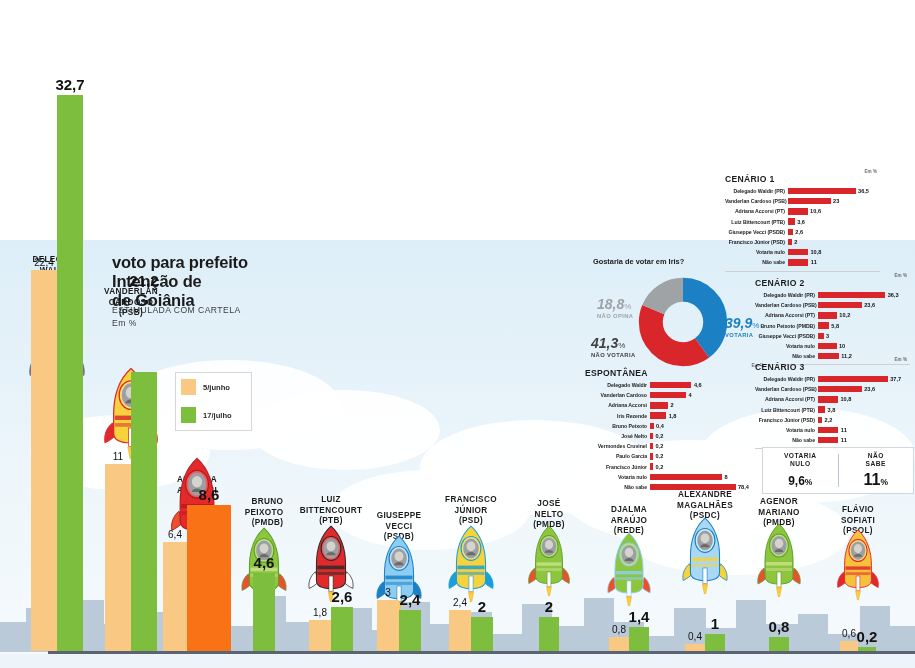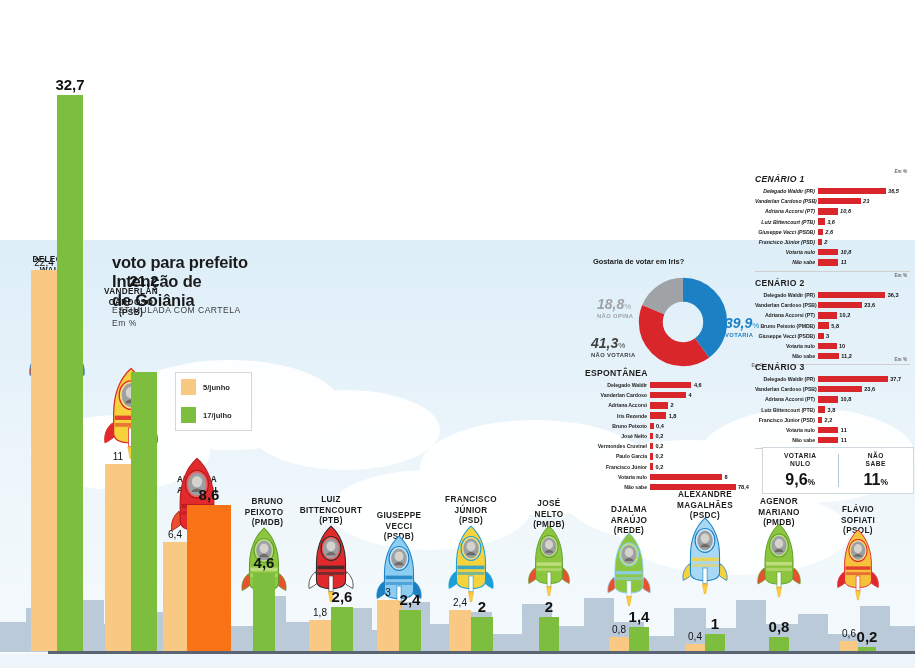--- a/index.html
+++ b/index.html
@@ -590,21 +590,21 @@
           <div class="rlabel" style="width: 62px;">Não sabe</div>
           <div class="rbarwrap">
             <div class="rbar" style="width: 85.5px;"></div>
             <span class="rval">78,4</span>
           </div>
         </div>
       </div>
   </div>
 
   <div id="scenarios">
-      <div class="rpanel" style="left: 755px; top: 168px; width: 155px; font-style: italic;">
+      <div class="rpanel" style="left: 725px; top: 168px; width: 155px;">
         <div style="position: relative;"><span class="rp-title">CENÁRIO 1</span>
                   <span class="rp-unit">Em %</span></div>
         <div>
           <div class="rrow">
             <div class="rlabel" style="width: 60px;">Delegado Waldir (PR)</div>
             <div class="rbarwrap">
               <div class="rbar" style="width: 67.525px;"></div>
               <span class="rval">36,5</span>
             </div>
           </div>
@@ -773,21 +773,21 @@
         <div class="rule"></div>
       </div>
     </div>
 
   <div class="nbox">
     <div class="ncell">
       <div class="nttl">
         <div>VOTARIA</div>
         <div>NULO</div>
       </div>
-      <div class="nval"><span style="font-size:16px">9,6</span><span>%</span></div>
+      <div class="nval"><span style="font-size:12px">9,6</span><span>%</span></div>
     </div>
     <div class="ndiv"></div>
     <div class="ncell">
       <div class="nttl">
         <div>NÃO</div>
         <div>SABE</div>
       </div>
       <div class="nval"><span style="font-size:16px">11</span><span>%</span></div>
     </div>
   </div>

